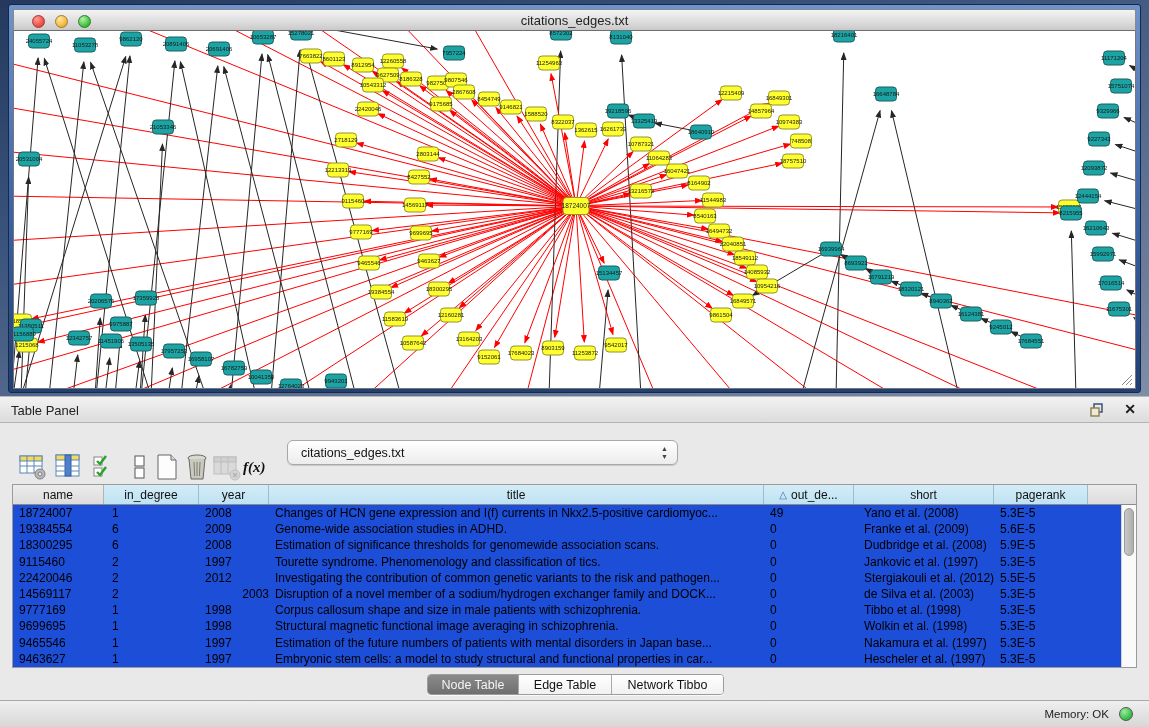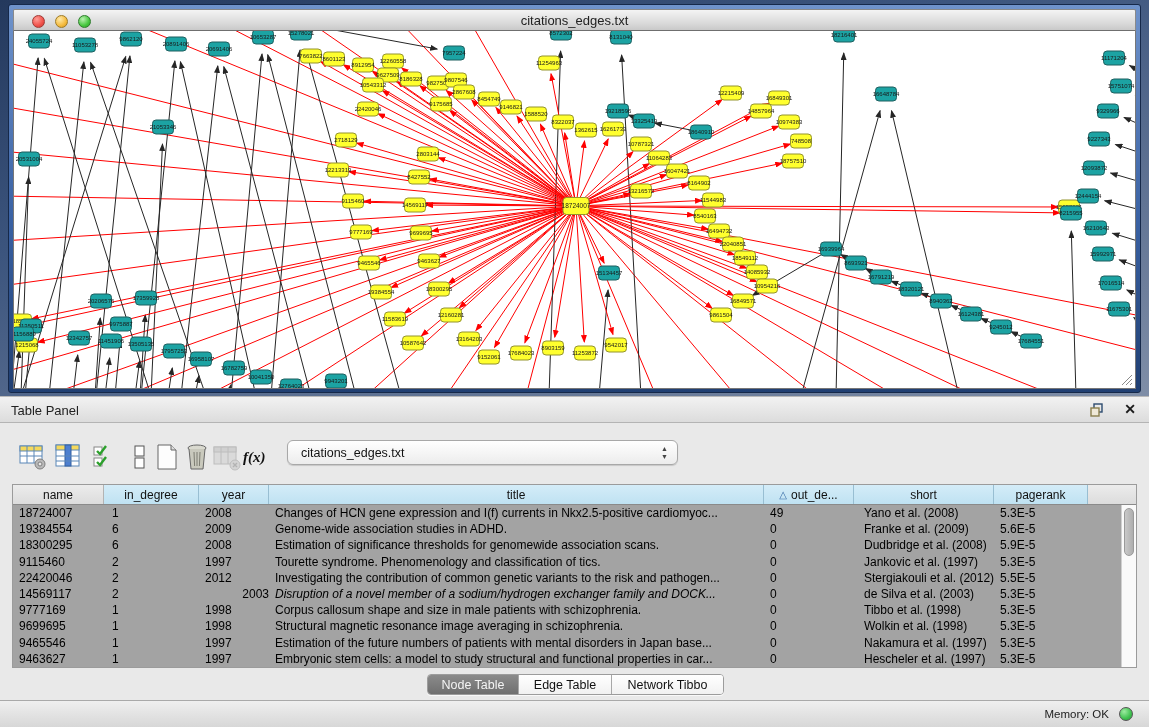--- a/index.html
+++ b/index.html
@@ -26,28 +26,28 @@
 
   
   #table-panel { position:absolute; left:0; top:396px; width:1149px; height:331px; background:#e9e9e9; }
   #tp-header { position:relative; height:27px; background:linear-gradient(180deg,#f2f2f2,#dcdcdc);
     border-top:1px solid #b9b9b9; border-bottom:1px solid #b4b4b4; }
   #tp-title { position:absolute; left:11px; top:6px; font-size:13px; color:#222; }
   #tp-float { position:absolute; right:44px; top:5px; width:16px; height:16px; cursor:pointer; }
   #tp-close { position:absolute; right:13px; top:4px; font-size:14px; font-weight:bold; color:#1a1a1a; cursor:pointer; }
 
   #toolbar { position:absolute; left:0; top:40px; height:40px; width:1149px; }
-  .tbtn { position:absolute; top:6px; width:30px; height:32px; cursor:pointer; }
+  .tbtn { position:absolute; top:16px; width:30px; height:32px; cursor:pointer; }
   .fx { font-family:"Liberation Serif", serif; font-style:italic; font-weight:bold; font-size:15px; color:#111; padding-top:7px; }
   #combo { position:absolute; left:287px; top:4px; width:391px; height:25px; border:1px solid #a8a8a8; border-radius:6px;
     background:linear-gradient(180deg,#ffffff,#ececec); box-shadow:0 1px 1px rgba(0,0,0,.15); }
   #combo-val { position:absolute; left:13px; top:5px; font-size:12.5px; color:#111; }
   #combo-arrows { position:absolute; right:9px; top:4px; display:flex; flex-direction:column; line-height:8px; font-size:7px; color:#444; }
 
-  #tbl-wrap { position:absolute; left:12px; top:88px; width:1125px; height:184px; background:#a3a3a3; border:1px solid #9b9b9b; }
+  #tbl-wrap { position:absolute; left:12px; top:88px; width:1125px; height:184px; background:#1d4ed8; border:1px solid #9b9b9b; }
   #tbl-head { display:flex; height:20px; border-bottom:1px solid #8a8a8a; font-size:12px; color:#111; }
   .hcell { display:flex; align-items:center; justify-content:center; border-right:1px solid #98bed2;
     background:linear-gradient(180deg,#d4ecf8,#bfe2f2); overflow:hidden; white-space:nowrap; cursor:pointer; }
   .hcell.gray { background:linear-gradient(180deg,#ececec,#dcdcdc); border-right:1px solid #b3b3b3; }
   .hcell .tri { color:#3a6ea8; font-size:10px; margin-right:4px; }
   #tbl-body { position:relative; height:163px; overflow:hidden; }
   .trow { display:flex; height:16.2px; font-size:12px; color:#000; cursor:default; }
   .tcell { white-space:nowrap; overflow:hidden; padding-top:1px; }
   #vscroll { position:absolute; right:0; top:20px; bottom:0; width:15px; background:#fafafa; border-left:1px solid #d0d0d0; }
   #vthumb { position:absolute; left:2px; top:3px; width:10px; height:48px; border-radius:5px;
@@ -857,39 +857,39 @@
             <div class="tcell" style="width: 70px; padding-left: 6px;">2012</div>
             <div class="tcell" style="width: 495px; padding-left: 6px;">Investigating the contribution of common genetic variants to the risk and pathogen...</div>
             <div class="tcell" style="width: 90px; padding-left: 6px;">0</div>
             <div class="tcell" style="width: 140px; padding-left: 10px;">Stergiakouli et al. (2012)</div>
             <div class="tcell" style="width: 94px; padding-left: 6px;">5.5E-5</div>
           </div>
           <div class="trow">
             <div class="tcell" style="width: 91px; padding-left: 6px;">14569117</div>
             <div class="tcell" style="width: 95px; padding-left: 8px;">2</div>
             <div class="tcell" style="width: 70px; padding-left: 6px; text-align: right;">2003</div>
-            <div class="tcell" style="width: 495px; padding-left: 6px; font-style: italic;">Disruption of a novel member of a sodium/hydrogen exchanger family and DOCK...</div>
+            <div class="tcell" style="width: 495px; padding-left: 6px;">Disruption of a novel member of a sodium/hydrogen exchanger family and DOCK...</div>
             <div class="tcell" style="width: 90px; padding-left: 6px;">0</div>
             <div class="tcell" style="width: 140px; padding-left: 10px;">de Silva et al. (2003)</div>
             <div class="tcell" style="width: 94px; padding-left: 6px;">5.3E-5</div>
           </div>
           <div class="trow">
             <div class="tcell" style="width: 91px; padding-left: 6px;">9777169</div>
             <div class="tcell" style="width: 95px; padding-left: 8px;">1</div>
             <div class="tcell" style="width: 70px; padding-left: 6px;">1998</div>
             <div class="tcell" style="width: 495px; padding-left: 6px;">Corpus callosum shape and size in male patients with schizophrenia.</div>
             <div class="tcell" style="width: 90px; padding-left: 6px;">0</div>
             <div class="tcell" style="width: 140px; padding-left: 10px;">Tibbo et al. (1998)</div>
             <div class="tcell" style="width: 94px; padding-left: 6px;">5.3E-5</div>
           </div>
           <div class="trow">
             <div class="tcell" style="width: 91px; padding-left: 6px;">9699695</div>
             <div class="tcell" style="width: 95px; padding-left: 8px;">1</div>
             <div class="tcell" style="width: 70px; padding-left: 6px;">1998</div>
-            <div class="tcell" style="width: 495px; padding-left: 6px;">Structural magnetic resonance image averaging in schizophrenia.</div>
+            <div class="tcell" style="width: 495px; padding-left: 6px;">Structural magnetic functional image averaging in schizophrenia.</div>
             <div class="tcell" style="width: 90px; padding-left: 6px;">0</div>
             <div class="tcell" style="width: 140px; padding-left: 10px;">Wolkin et al. (1998)</div>
             <div class="tcell" style="width: 94px; padding-left: 6px;">5.3E-5</div>
           </div>
           <div class="trow">
             <div class="tcell" style="width: 91px; padding-left: 6px;">9465546</div>
             <div class="tcell" style="width: 95px; padding-left: 8px;">1</div>
             <div class="tcell" style="width: 70px; padding-left: 6px;">1997</div>
             <div class="tcell" style="width: 495px; padding-left: 6px;">Estimation of the future numbers of patients with mental disorders in Japan base...</div>
             <div class="tcell" style="width: 90px; padding-left: 6px;">0</div>

